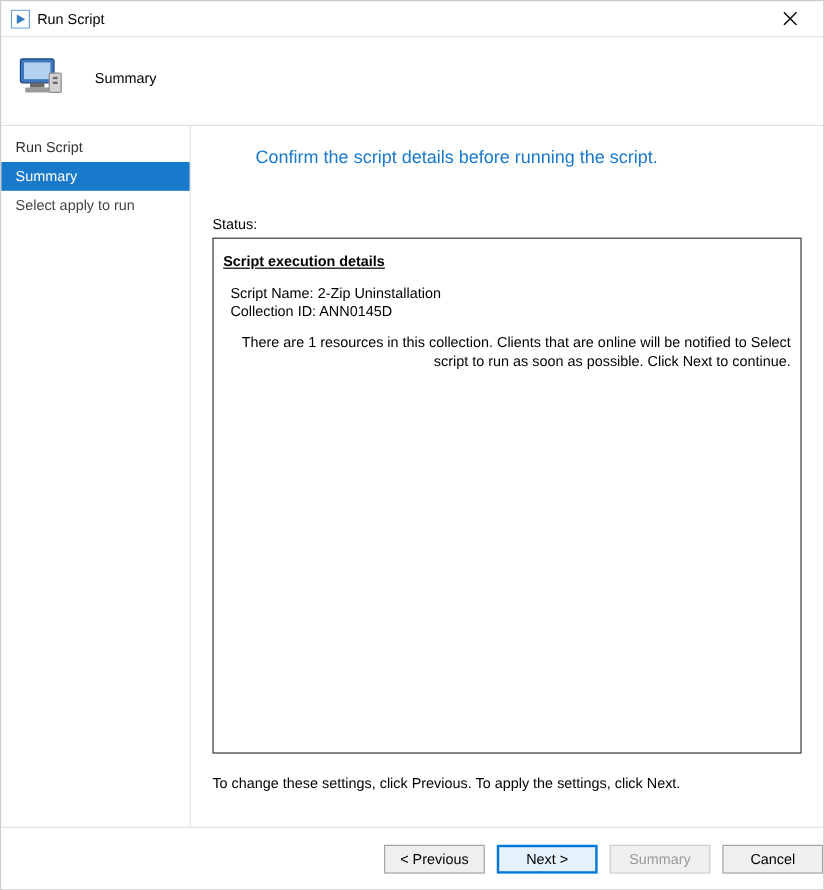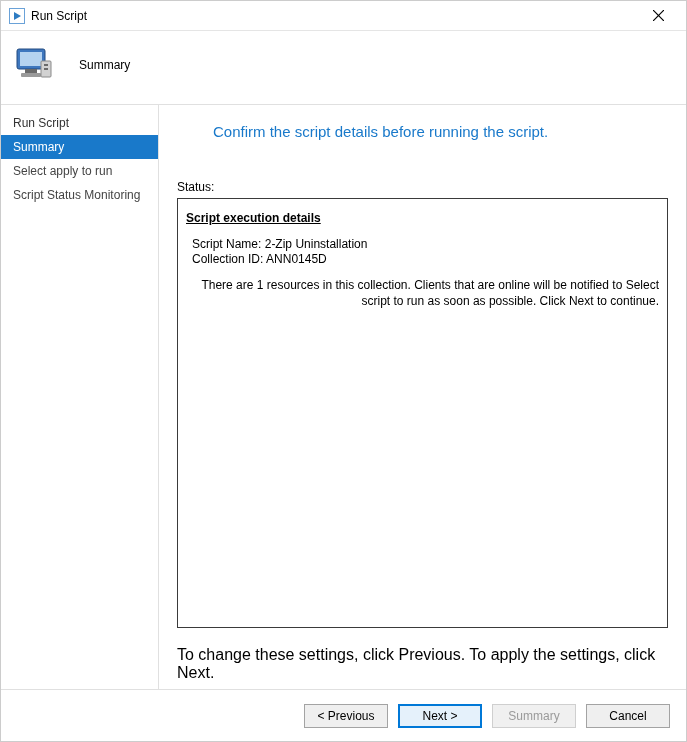--- a/index.html
+++ b/index.html
@@ -77,30 +77,29 @@
       font-size: 12px;
     }
     .details-title {
       font-weight: 700;
       text-decoration: underline;
       margin-bottom: 12px;
     }
     .details-line { margin: 0 0 1px 6px; }
     .details-note { margin-top: 12px; line-height: 1.3; text-align: right; }
     .hint-text {
-      font-size: 16px; margin-top: 18px;
+      font-size: 12px; margin-top: 18px;
     }
     .footer {
       position: absolute;
       bottom: 0; left: 0; right: 0;
       height: 52px;
       border-top: 1px solid #e0e0e0;
       display: flex; align-items: center; justify-content: flex-end;
       gap: 10px;
-      padding-right: 16px;
       background: #fff;
     }
     .btn {
       min-width: 84px; height: 24px;
       border: 1px solid #a3a3a3;
       background: #efefef;
       font-size: 12px;
       cursor: pointer;
       font-family: inherit;
     }
@@ -153,23 +152,20 @@
 
 <div class="main-area">
   <div class="sidebar">
     <div class="sidebar-item" style="color:#333; font-weight:400;">Run Script</div>
     <div class="sidebar-item selected">
       <span>Summary</span>
     </div>
     <div class="sidebar-item">
       <span>Select apply to run</span>
     </div>
-    <div class="sidebar-item">
-      <span>Script Status Monitoring</span>
-    </div>
   </div>
 
   <div class="content">
     <div class="content-heading">Confirm the script details before running the script.</div>
     <div class="details-label">Status:</div>
     <div class="details-box">
       <div class="details-title">Script execution details</div>
       <div class="details-line">
         <span>Script Name:</span>
         <span>2-Zip Uninstallation</span>

